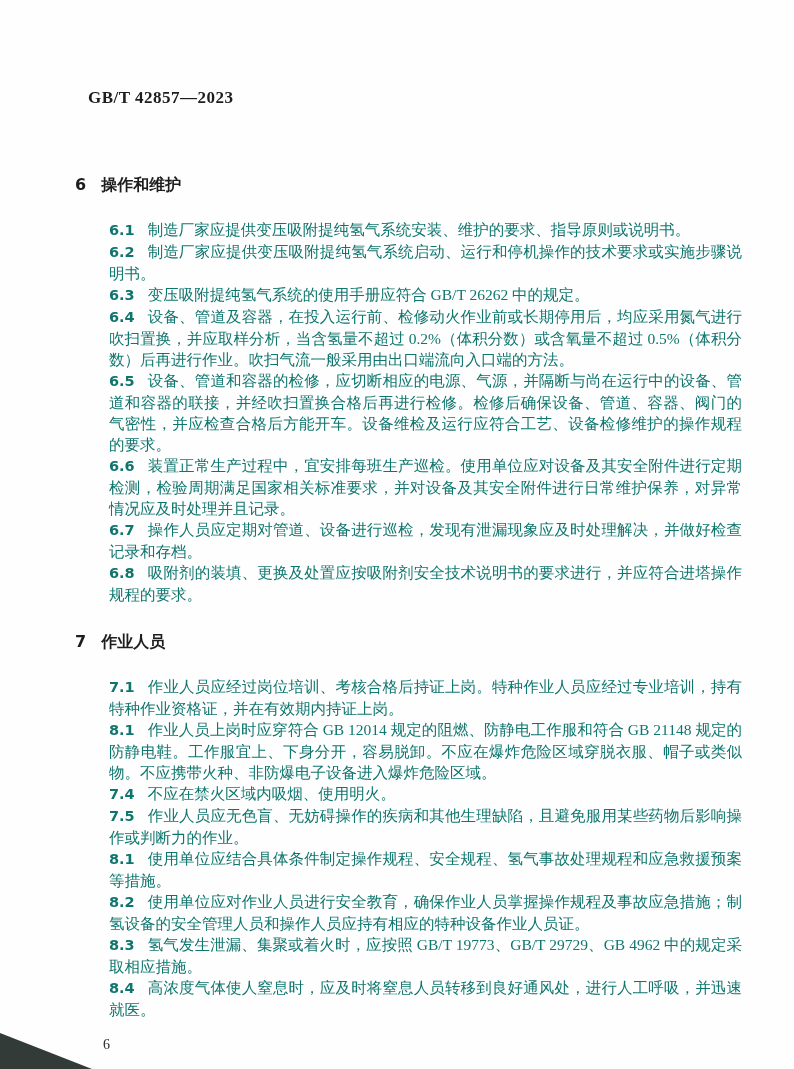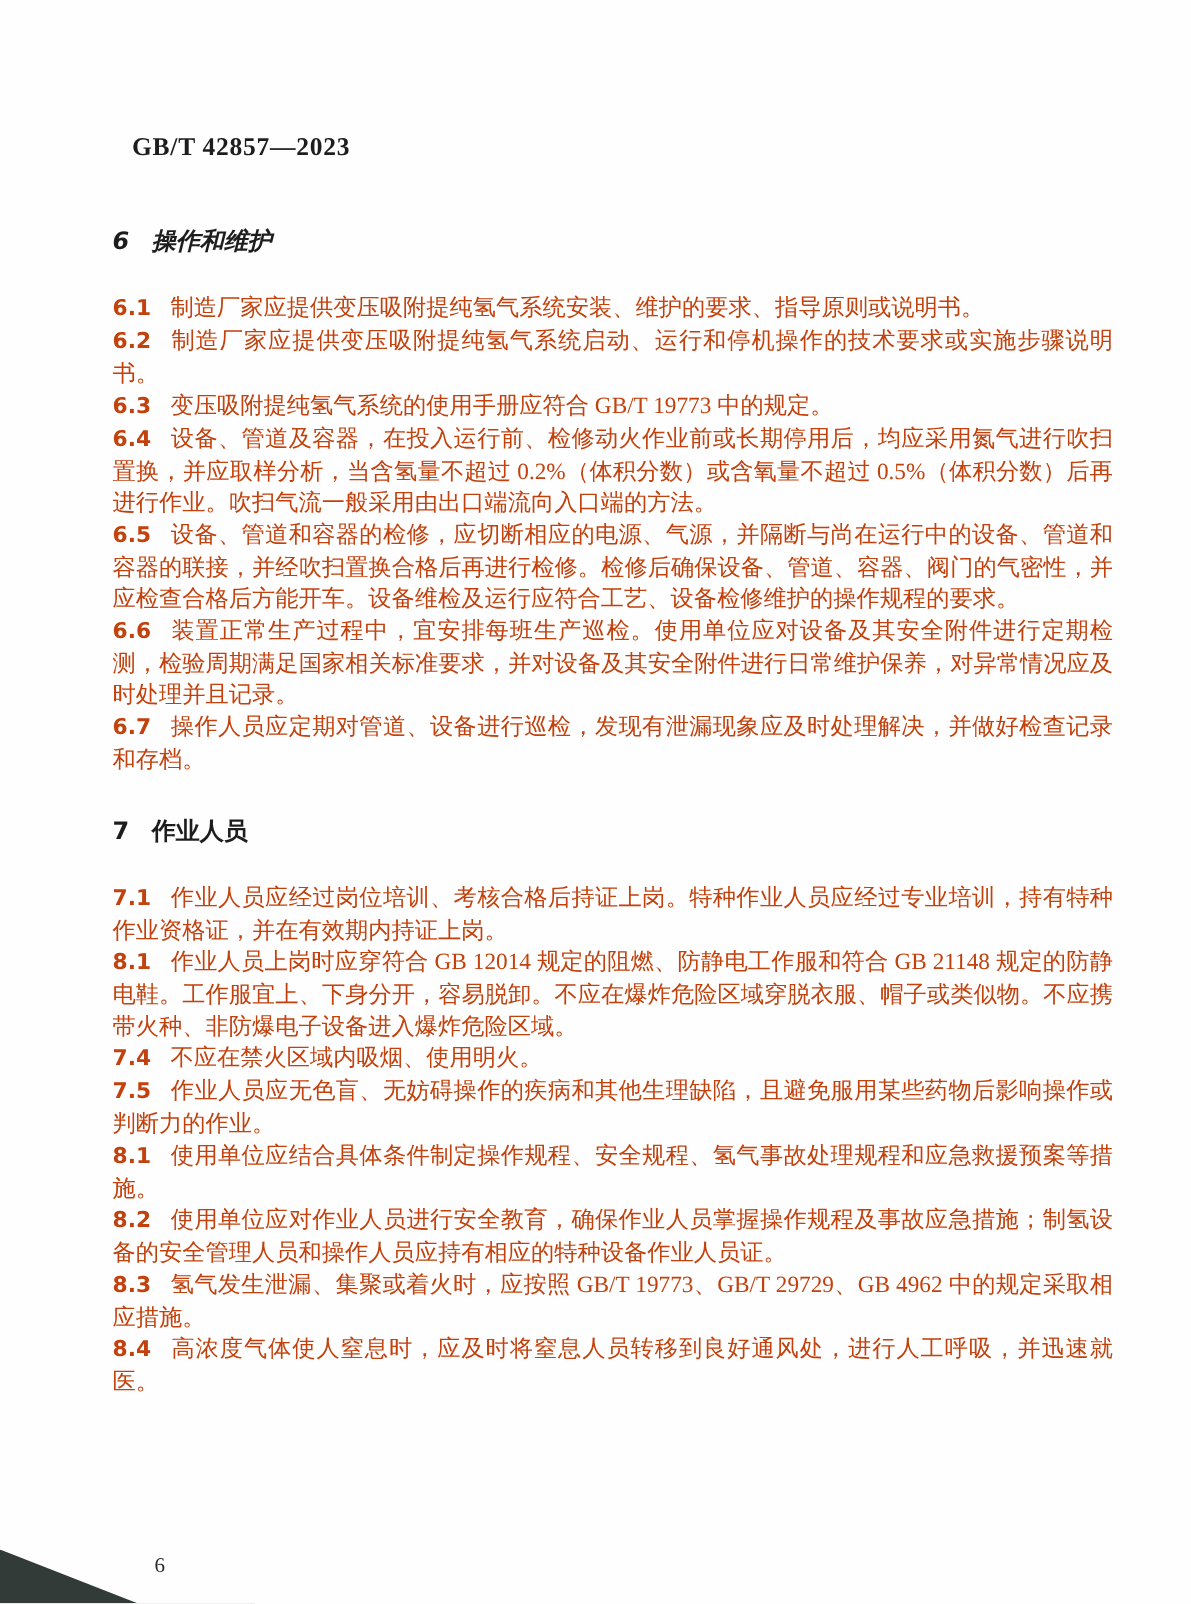--- a/index.html
+++ b/index.html
@@ -29,27 +29,28 @@
     letter-spacing: 0.5px;
     margin-left: 13px;
   }
   .sec {
     font-size: 16px;
     font-weight: bold;
     line-height: 21px;
     margin: 26px 0 24px 0;
     font-family: "DejaVu Sans", "Liberation Sans", sans-serif;
   }
-  .sec-first { margin-top: 42px; font-style: italic; }
+  .sec-first { margin-top: 66px; }
   .sec .snum { margin-right: 15px; }
   .clause {
     font-size: 15.5px;
     line-height: 21px;
     text-align: justify;
-    color: #c2410c;
+    color: #0f766e;
+    margin-left: 34px;
   }
   .cnum {
     font-weight: bold;
     font-family: "DejaVu Sans", "Liberation Sans", sans-serif;
     font-size: 14.5px;
     margin-right: 13px;
     white-space: nowrap;
   }
   .page-number {
     position: absolute;
@@ -74,25 +75,26 @@
 
 <div class="page">
   <div class="content">
 
     <div class="doc-header">GB/T 42857—2023</div>
 
     <div>
       <h2 class="sec sec-first"><span class="snum">6</span><span>操作和维护</span></h2>
       <p class="clause"><span class="cnum">6.1</span><span>制造厂家应提供变压吸附提纯氢气系统安装、维护的要求、指导原则或说明书。</span></p>
       <p class="clause"><span class="cnum">6.2</span><span>制造厂家应提供变压吸附提纯氢气系统启动、运行和停机操作的技术要求或实施步骤说明书。</span></p>
-      <p class="clause"><span class="cnum">6.3</span><span>变压吸附提纯氢气系统的使用手册应符合 GB/T 19773 中的规定。</span></p>
+      <p class="clause"><span class="cnum">6.3</span><span>变压吸附提纯氢气系统的使用手册应符合 GB/T 26262 中的规定。</span></p>
       <p class="clause"><span class="cnum">6.4</span><span>设备、管道及容器，在投入运行前、检修动火作业前或长期停用后，均应采用氮气进行吹扫置换，并应取样分析，当含氢量不超过 0.2%（体积分数）或含氧量不超过 0.5%（体积分数）后再进行作业。吹扫气流一般采用由出口端流向入口端的方法。</span></p>
       <p class="clause"><span class="cnum">6.5</span><span>设备、管道和容器的检修，应切断相应的电源、气源，并隔断与尚在运行中的设备、管道和容器的联接，并经吹扫置换合格后再进行检修。检修后确保设备、管道、容器、阀门的气密性，并应检查合格后方能开车。设备维检及运行应符合工艺、设备检修维护的操作规程的要求。</span></p>
       <p class="clause"><span class="cnum">6.6</span><span>装置正常生产过程中，宜安排每班生产巡检。使用单位应对设备及其安全附件进行定期检测，检验周期满足国家相关标准要求，并对设备及其安全附件进行日常维护保养，对异常情况应及时处理并且记录。</span></p>
       <p class="clause"><span class="cnum">6.7</span><span>操作人员应定期对管道、设备进行巡检，发现有泄漏现象应及时处理解决，并做好检查记录和存档。</span></p>
+      <p class="clause"><span class="cnum">6.8</span><span>吸附剂的装填、更换及处置应按吸附剂安全技术说明书的要求进行，并应符合进塔操作规程的要求。</span></p>
     </div>
 
     <div>
       <h2 class="sec"><span class="snum">7</span><span>作业人员</span></h2>
       <p class="clause"><span class="cnum">7.1</span><span>作业人员应经过岗位培训、考核合格后持证上岗。特种作业人员应经过专业培训，持有特种作业资格证，并在有效期内持证上岗。</span></p>
       <p class="clause"><span class="cnum">8.1</span><span>作业人员上岗时应穿符合 GB 12014 规定的阻燃、防静电工作服和符合 GB 21148 规定的防静电鞋。工作服宜上、下身分开，容易脱卸。不应在爆炸危险区域穿脱衣服、帽子或类似物。不应携带火种、非防爆电子设备进入爆炸危险区域。</span></p>
       <p class="clause"><span class="cnum">7.4</span><span>不应在禁火区域内吸烟、使用明火。</span></p>
       <p class="clause"><span class="cnum">7.5</span><span>作业人员应无色盲、无妨碍操作的疾病和其他生理缺陷，且避免服用某些药物后影响操作或判断力的作业。</span></p>
     </div>
 

